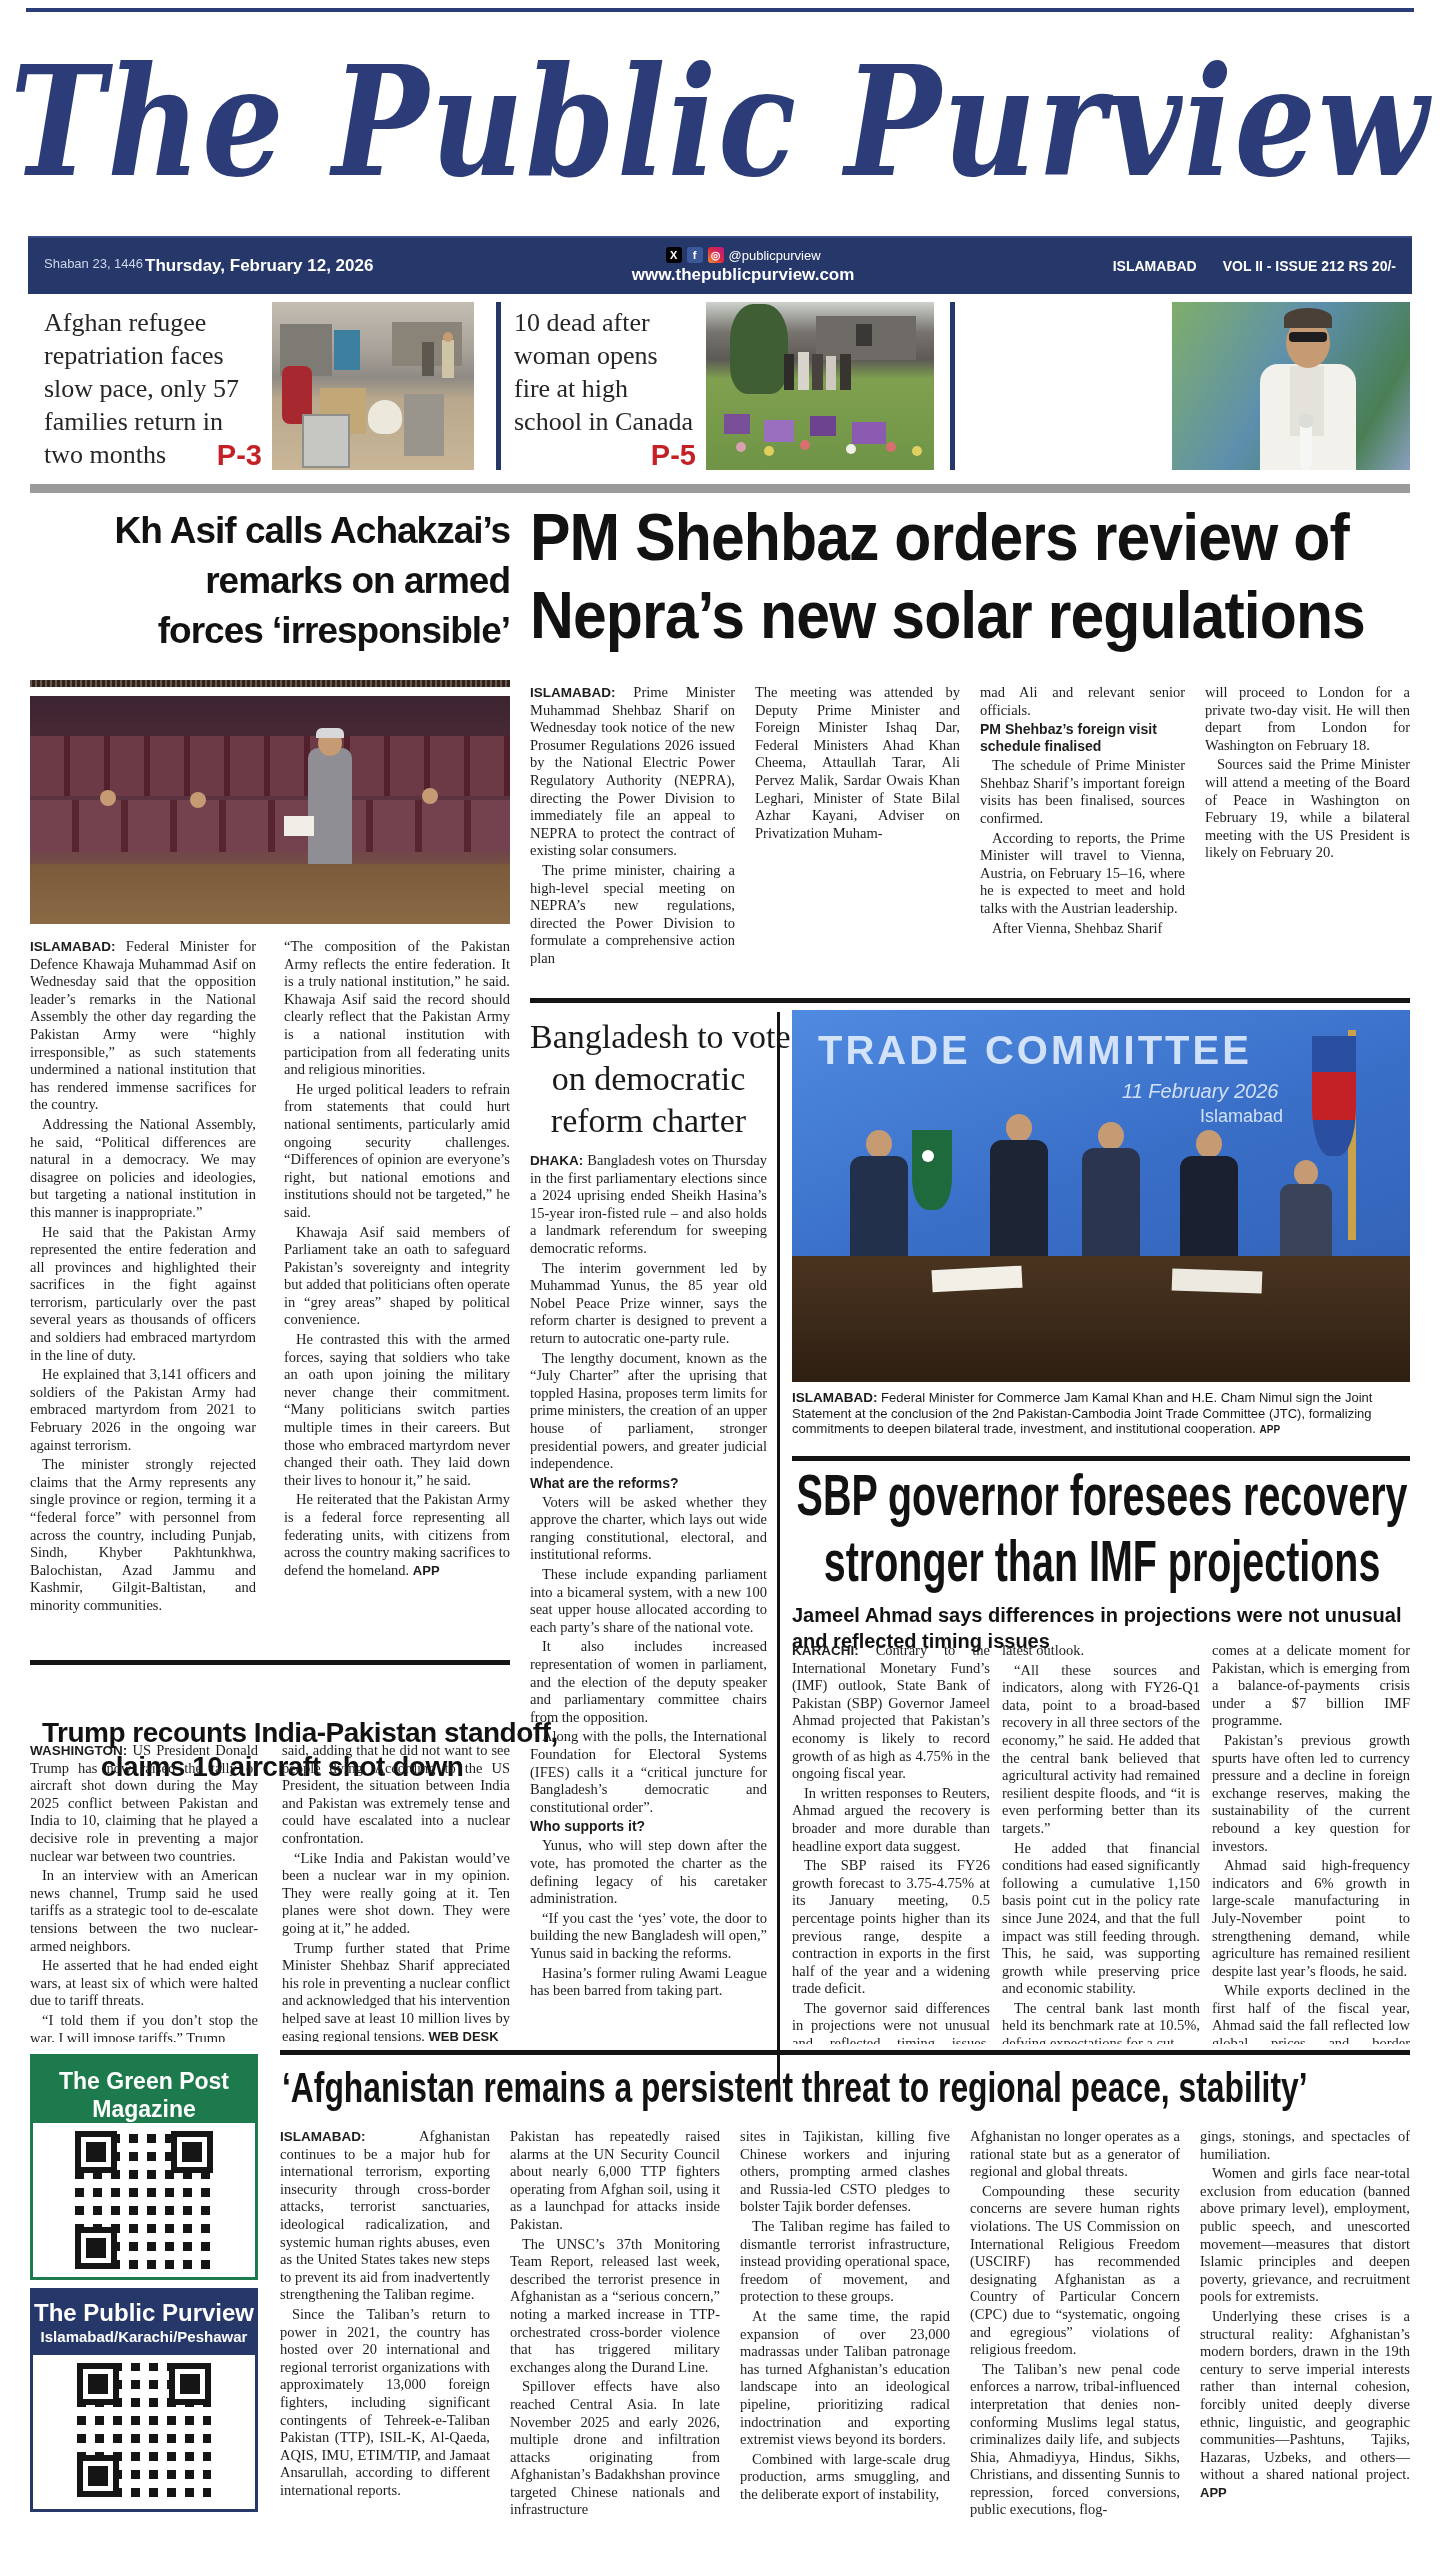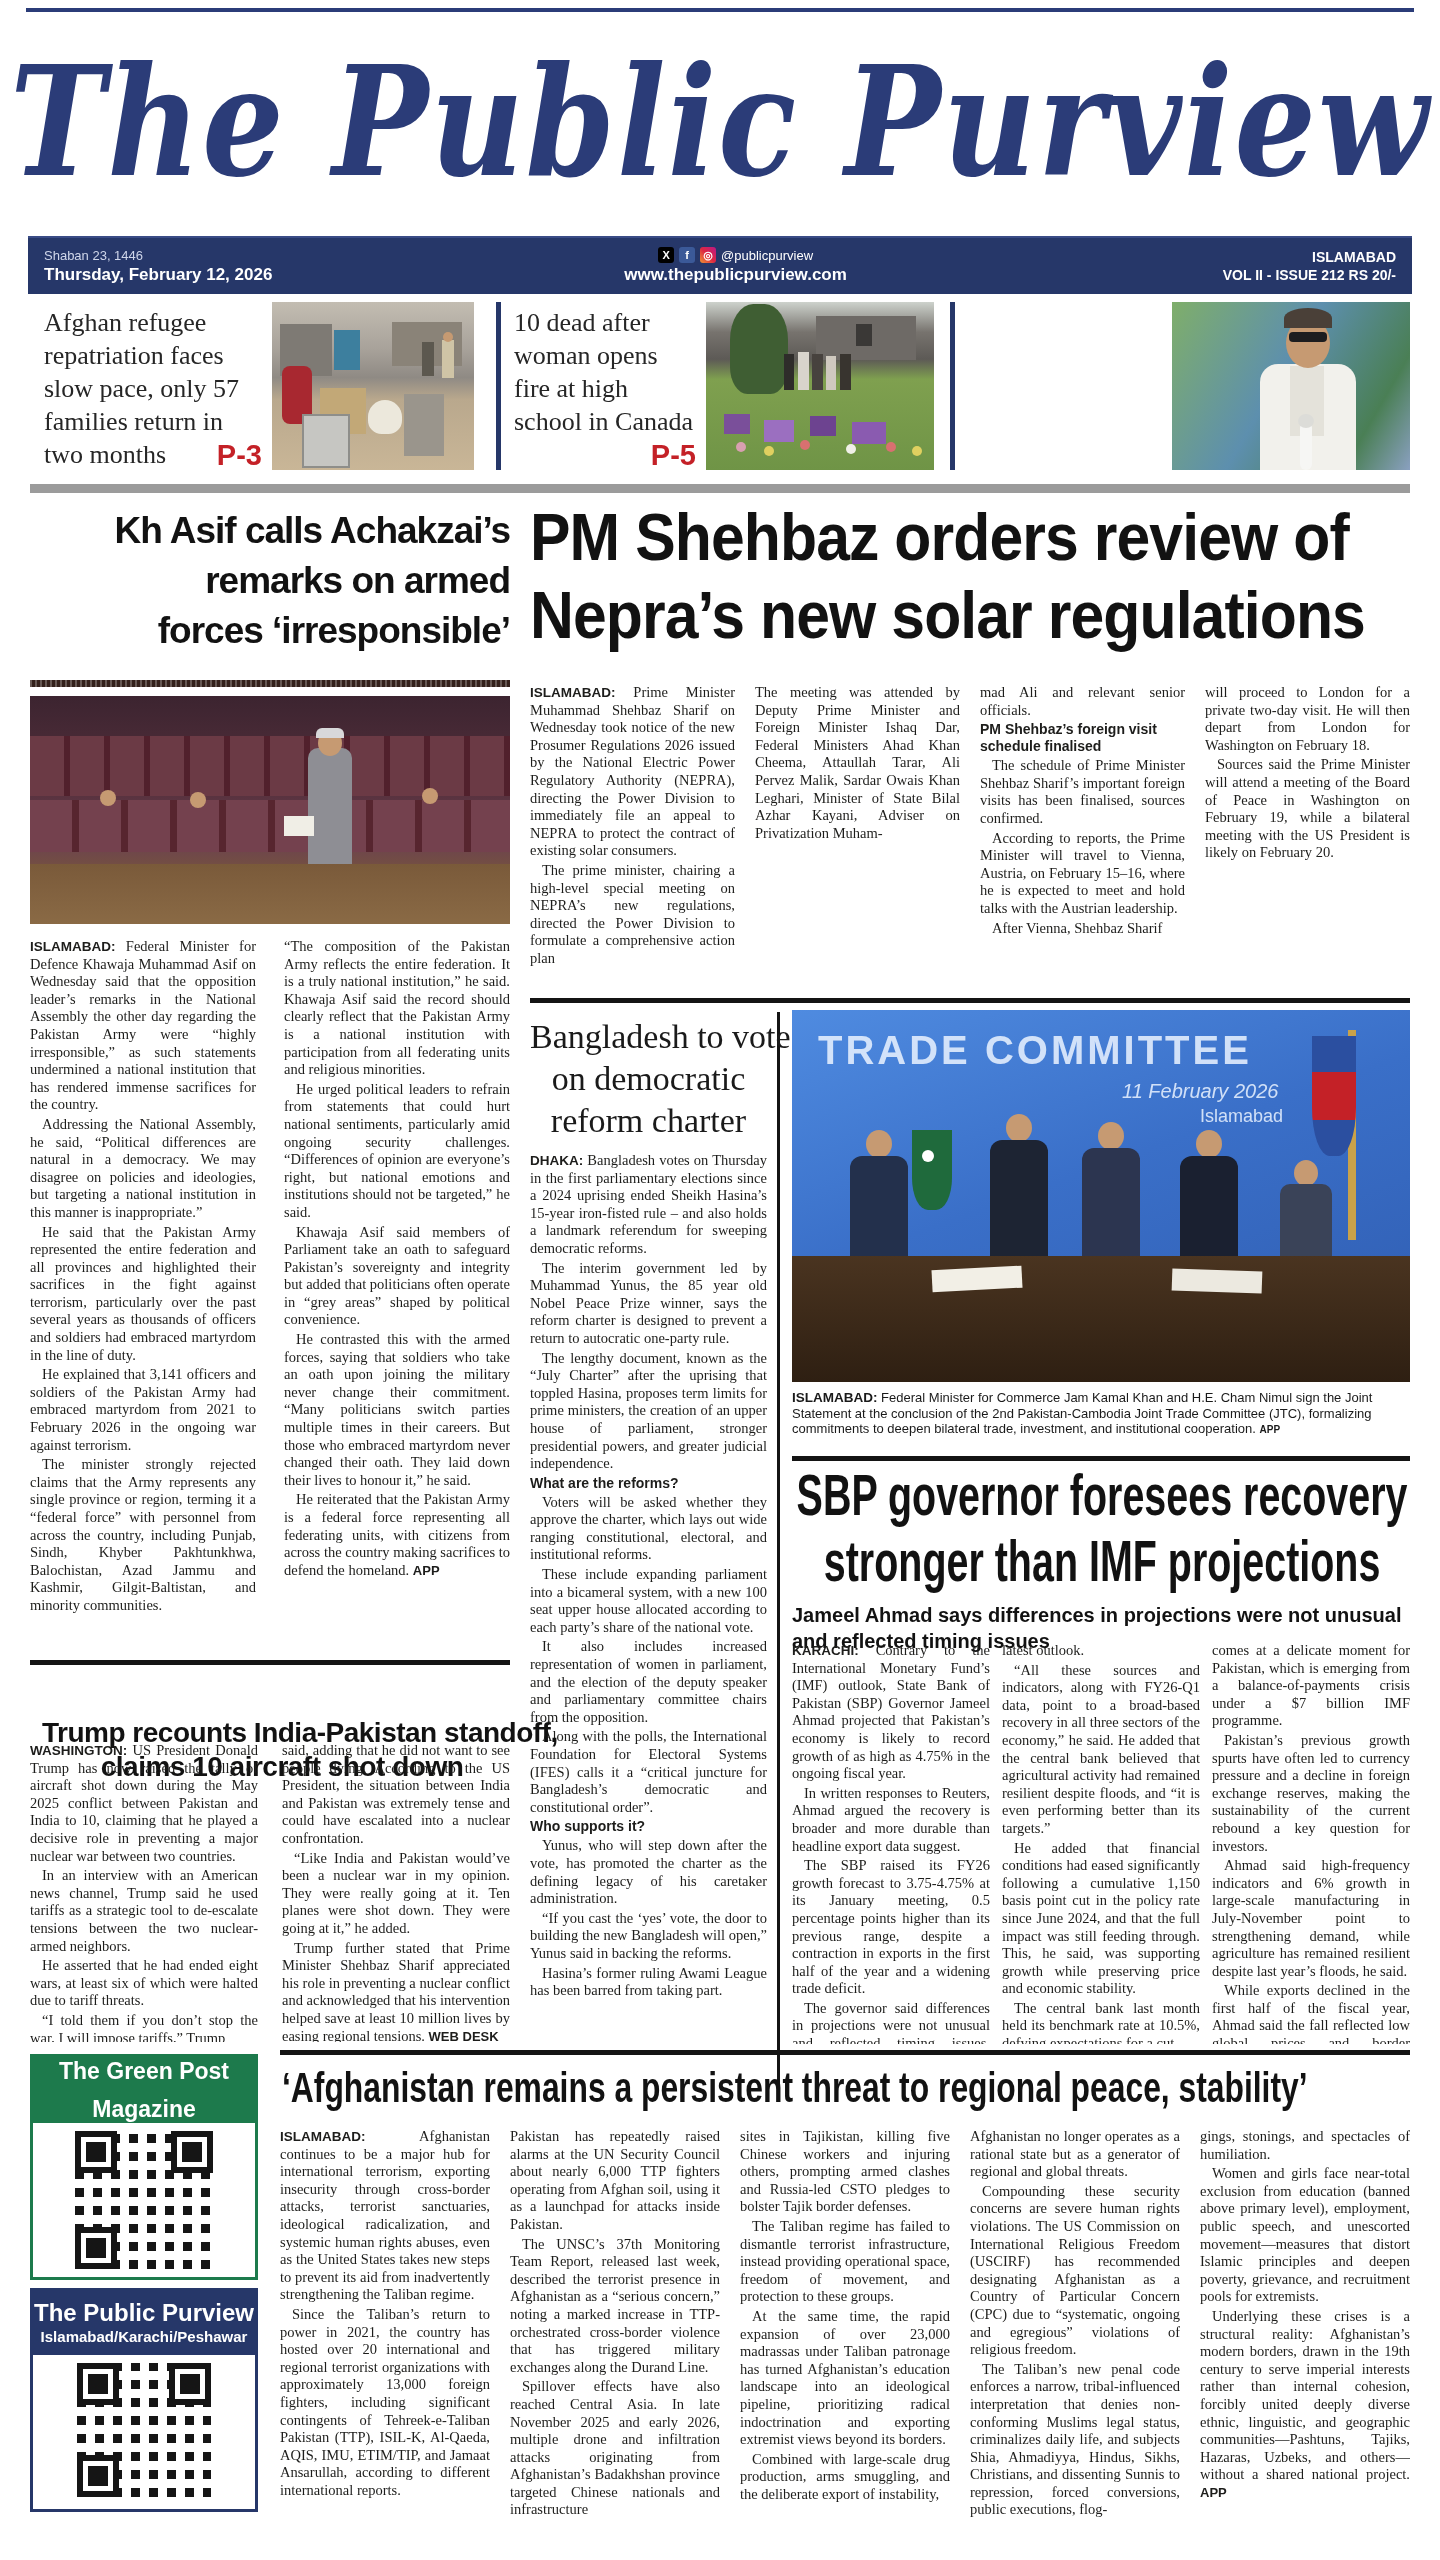--- a/index.html
+++ b/index.html
@@ -8,21 +8,21 @@
   .abs{position:absolute;}
   
   .top-rule{left:26px;top:8px;width:1388px;height:4px;background:#2b3c78;}
   .masthead{left:0;top:22px;width:1440px;height:200px;display:flex;align-items:center;justify-content:center;}
   .masthead-title{font-family:"DejaVu Serif",serif;font-weight:bold;font-style:italic;
        font-size:128px;color:#2b3c78;letter-spacing:2px;white-space:nowrap;transform:scaleY(1.18);}
   
   .datebar{left:28px;top:236px;width:1384px;height:58px;background:#263769;color:#fff;
        font-family:"Liberation Sans",sans-serif;display:flex;justify-content:space-between;align-items:center;
        padding:0 16px;box-sizing:border-box;border-top:2px solid #3a4c86;}
-  .db-left,.db-right{display:flex;flex-direction:column;gap:2px;}
+  .db-left,.db-right{display:flex;flex-direction:row;gap:2px;}
   .db-center{display:flex;flex-direction:column;align-items:center;gap:2px;}
   .db-small{font-size:13px;color:#cfd6ea;}
   .db-big{font-size:17px;font-weight:bold;}
   .db-right{text-align:right;}
   .db-city{font-size:14px;font-weight:bold;}
   .db-issue{font-size:14px;font-weight:bold;margin-left:24px;}
   .social-row{display:flex;align-items:center;gap:5px;font-size:13px;}
   .sicon{width:16px;height:16px;border-radius:3px;display:inline-flex;align-items:center;justify-content:center;
        font-size:11px;font-weight:bold;color:#fff;}
   .si-x{background:#000;}
@@ -342,21 +342,21 @@
       <p>Compounding these security concerns are severe human rights violations. The US Commission on International Religious Freedom (USCIRF) has recommended designating Afghanistan as a Country of Particular Concern (CPC) due to “systematic, ongoing and egregious” violations of religious freedom.</p>
       <p>The Taliban’s new penal code enforces a narrow, tribal-influenced interpretation that denies non-conforming Muslims legal status, criminalizes daily life, and subjects Shia, Ahmadiyya, Hindus, Sikhs, Christians, and dissenting Sunnis to repression, forced conversions, public executions, flog-</p>
     </div>
   <div class="abs col" style="left:1200px;top:2128px;width:210px;height:416px;">
       <p>gings, stonings, and spectacles of humiliation.</p>
       <p>Women and girls face near-total exclusion from education (banned above primary level), employment, public speech, and unescorted movement—measures that distort Islamic principles and deepen poverty, grievance, and recruitment pools for extremists.</p>
       <p>Underlying these crises is a structural reality: Afghanistan’s modern borders, drawn in the 19th century to serve imperial interests rather than internal cohesion, forcibly united deeply diverse ethnic, linguistic, and geographic communities—Pashtuns, Tajiks, Hazaras, Uzbeks, and others—without a shared national project. <b class="agency">APP</b></p>
     </div>
 
   <div class="abs infobox" style="left:30px;top:2054px;width:228px;height:226px;border:3px solid #1d7a4c;">
-    <div class="ib-head" style="background:#1d7a4c;height:66px;display:flex;flex-direction:column;align-items:center;justify-content:space-between;font-size:23px;line-height:28px;">
+    <div class="ib-head" style="background:#1d7a4c;height:66px;display:flex;flex-direction:column;align-items:center;justify-content:flex-end;font-size:23px;line-height:28px;">
       <span>The Green Post</span>
       <span>Magazine</span>
     </div>
     <div style="height:154px;display:flex;align-items:center;justify-content:center;">
       <div class="qr" style="width:138px;height:138px;">
         <div class="f tl"></div>
           <div class="f tr"></div>
           <div class="f bl"></div>
       </div>
     </div>

